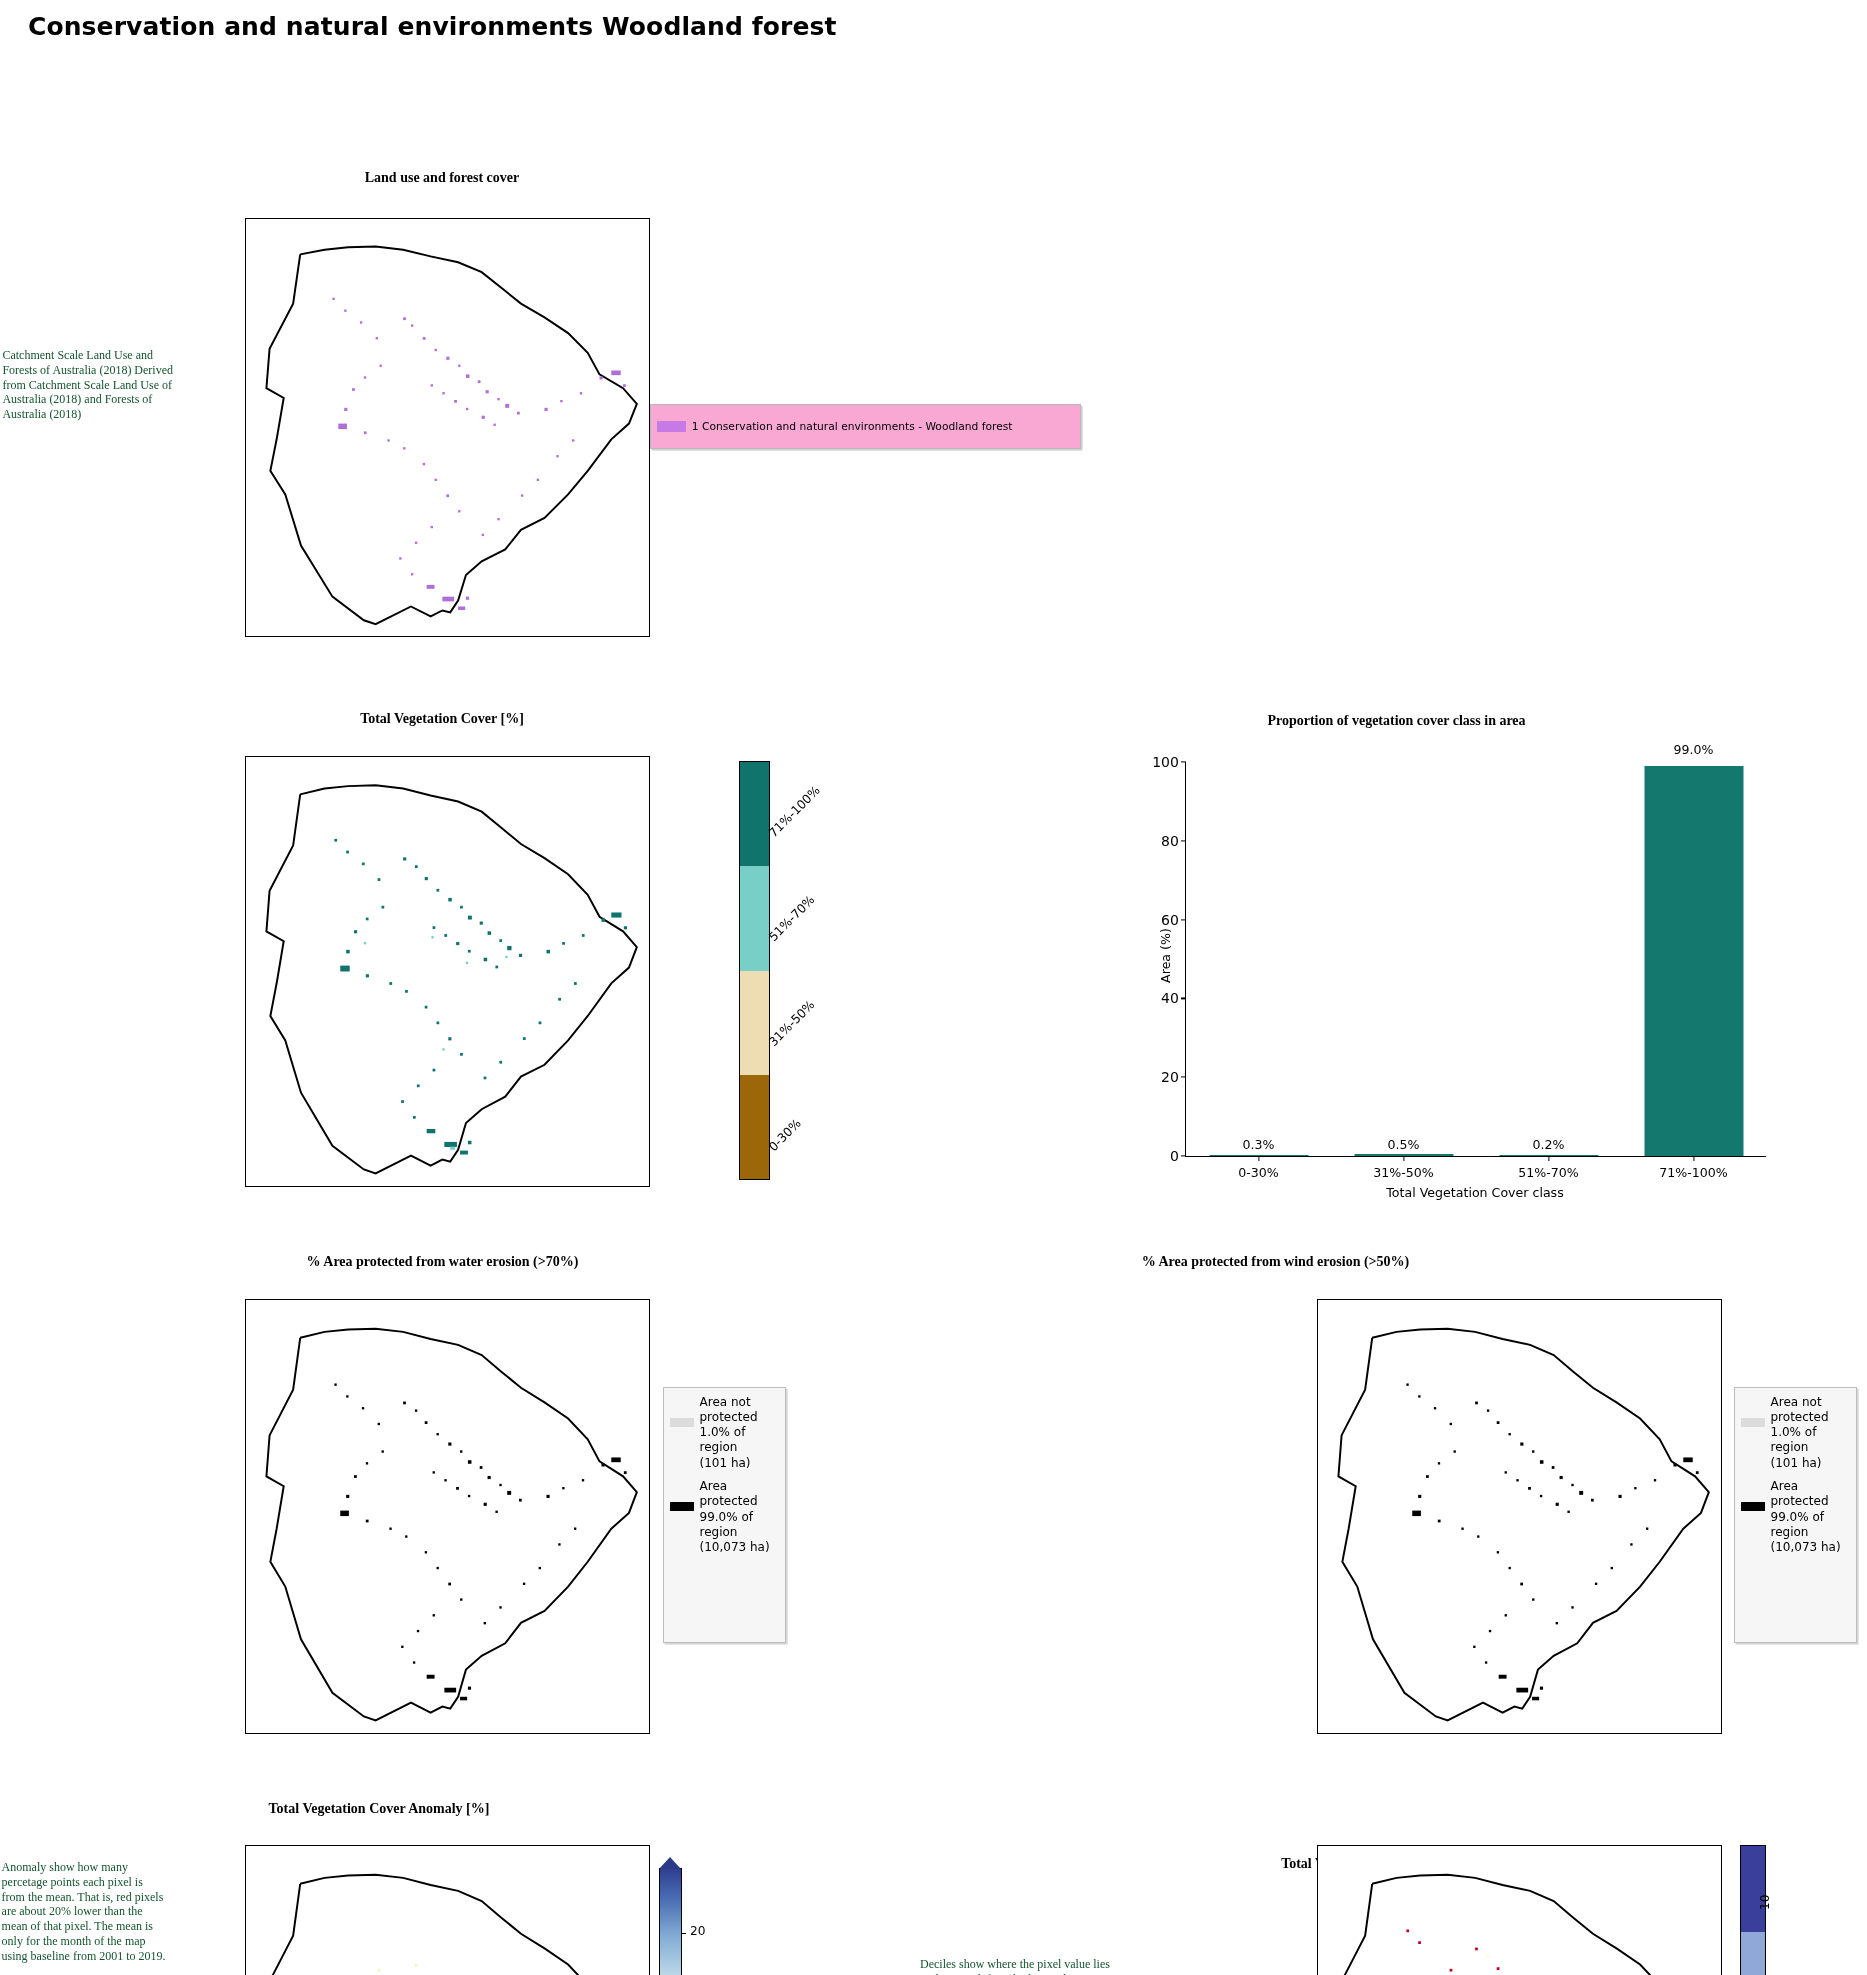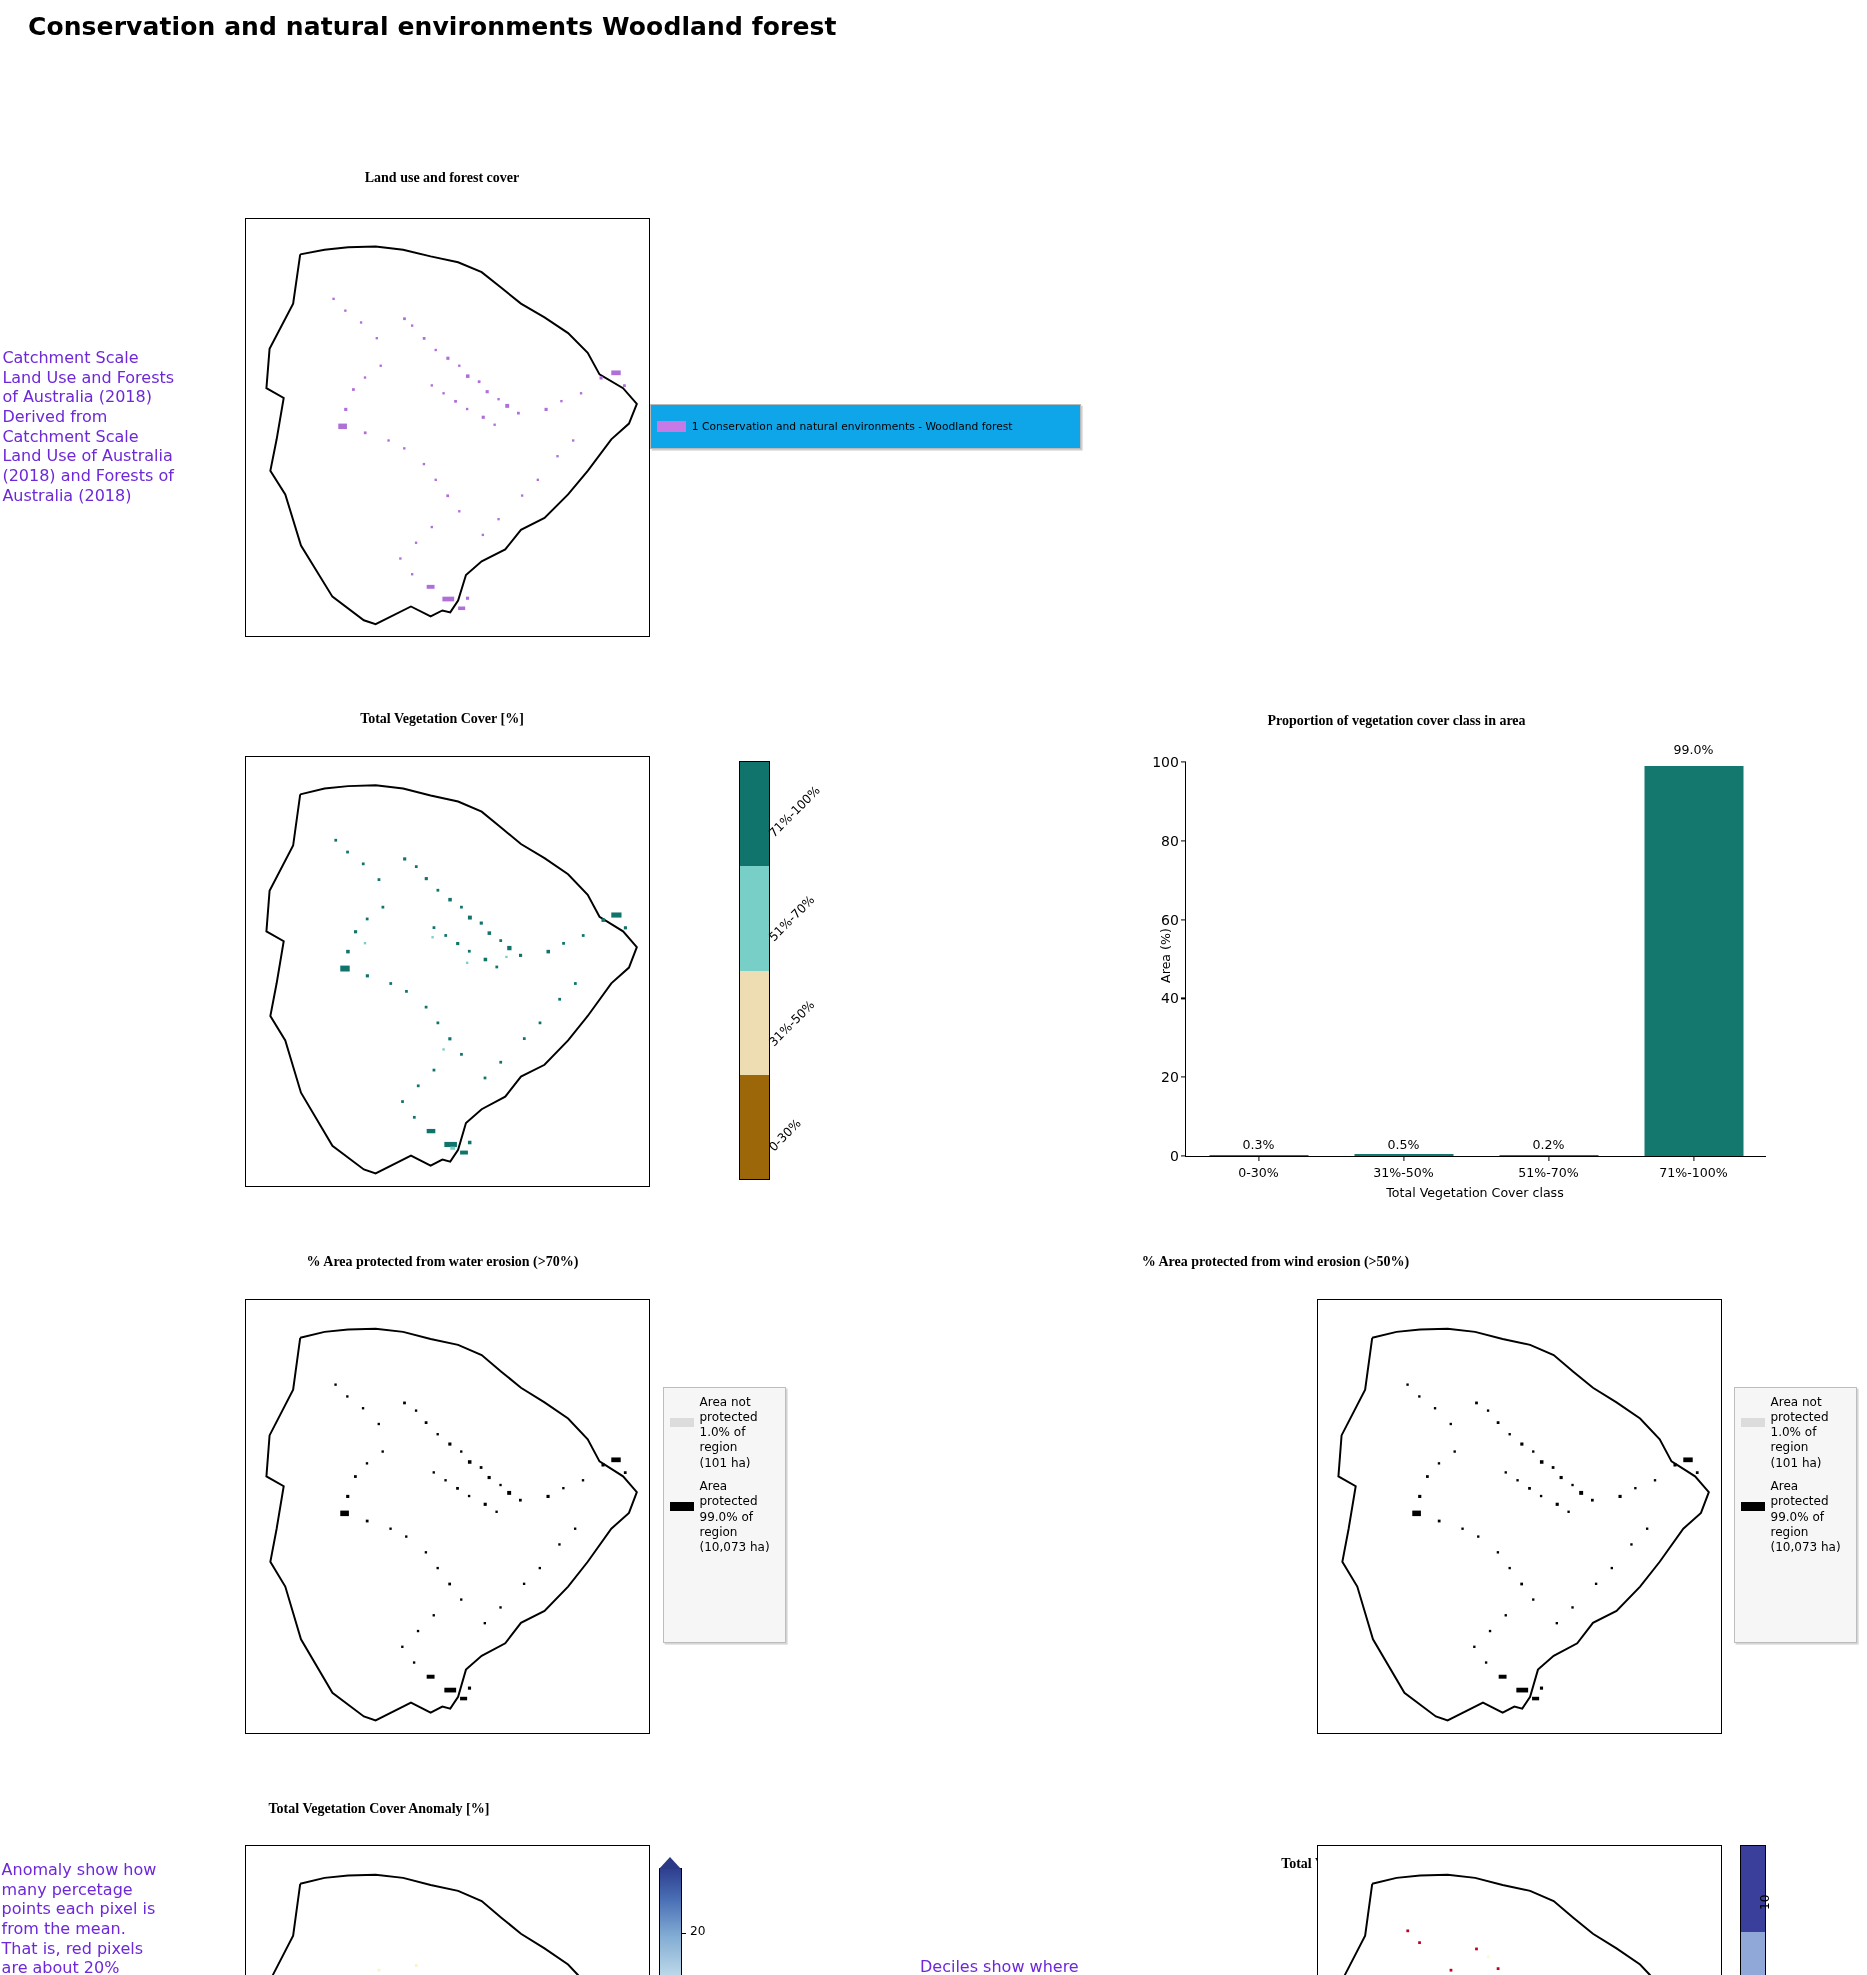--- a/index.html
+++ b/index.html
@@ -37,30 +37,31 @@
   .map-frame {
     position: absolute;
     border: 1.2px solid #000000;
     box-sizing: border-box;
     background: #ffffff;
     overflow: hidden;
   }
   .map-frame svg { display:block; width:100%; height:100%; }
   .side-note {
     position: absolute;
-    font-size: 16px;
+    font-size: 12px;
     line-height: 1.23;
-    color: #6d28d9;
+    color: #14532d;
     white-space: pre-line;
+    font-family: Liberation Serif, serif;
   }
 
   
   .legend-box {
     position: absolute;
-    background: #0ea5e9;
+    background: #f9a8d4;
     border: 0.8px solid #b9b9b9;
     box-shadow: 1.6px 1.6px 0 rgba(150,150,150,0.45);
     box-sizing: border-box;
     display: flex;
     align-items: center;
     padding: 4px 5.5px;
   }
   .legend-swatch {
     width: 29px;
     height: 10.3px;

